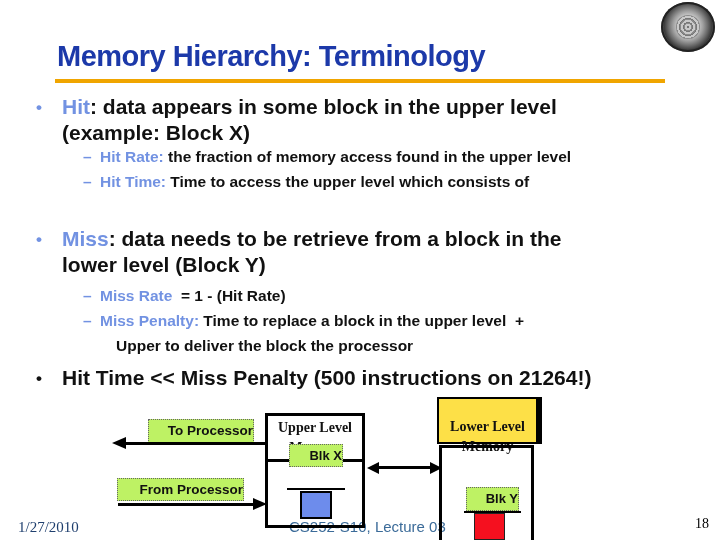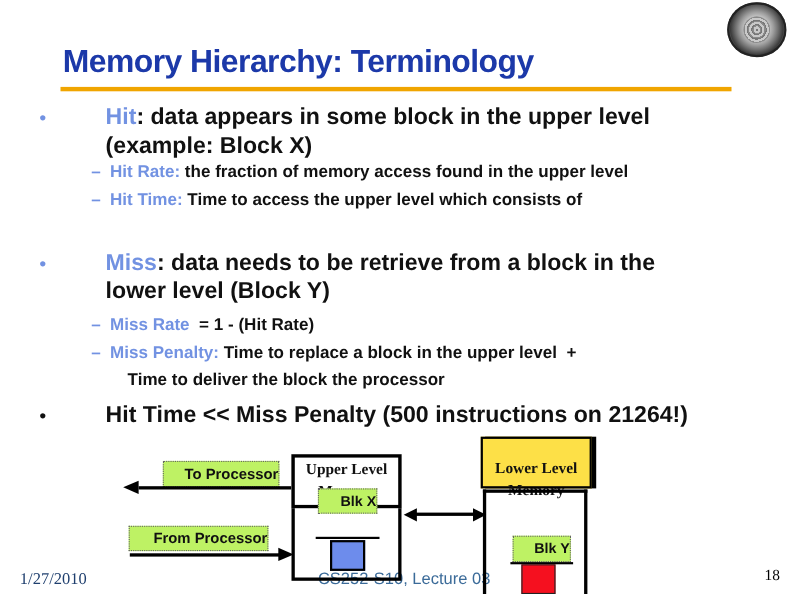--- a/index.html
+++ b/index.html
@@ -14,21 +14,21 @@
   .logo-core { position:absolute; left:15px; top:13px; width:24px; height:24px; border-radius:50%;
     background:repeating-radial-gradient(circle at 50% 50%, #777 0 1px, #c9c9c9 1px 3px, #8a8a8a 3px 4px); }
   
   .title { position:absolute; left:57px; top:40px; margin:0; font-size:29px; font-weight:bold;
     color:var(--title-blue,#1c39a9); letter-spacing:-0.5px; white-space:pre; }
   .rule { position:absolute; left:55px; top:79px; width:610px; height:4px; background:var(--gold,#f0a500); }
   
   .g { position:absolute; left:0; width:720px; }
   .kw { color:var(--kw,#7292e2); }
   .line { white-space:pre; }
-  .lvl1 { padding-left:96px; font-size:21px; line-height:26px; font-weight:bold; }
+  .lvl1 { padding-left:62px; font-size:21px; line-height:26px; font-weight:bold; }
   .mk1 { position:absolute; left:36px; top:1px; font-size:17px; line-height:26px; font-weight:bold; }
   .lvl2 { padding-left:100px; font-size:15.5px; line-height:25px; font-weight:bold; position:relative; }
   .mk2 { position:absolute; left:83px; top:0; font-size:15.5px; line-height:25px; font-weight:bold; }
   .cont { padding-left:16px; }
   .black { color:#111; }
   
   .abs { position:absolute; box-sizing:border-box; }
   .lblbox { background:#bef264; border:1px dotted #666; text-align:right;
     font-family:Liberation Sans, sans-serif; font-weight:bold; font-size:13.5px; color:#111; }
   .to-proc { left:148px; top:419px; width:106px; height:24px; line-height:22px; }
@@ -104,21 +104,21 @@
   </div>
 
   <div class="g" style="top:283px">
     <div class="lvl2">
       <span class="mk2 kw">–</span>
       <div class="line"><span class="kw">Miss Rate</span><span>  = 1 - (Hit Rate)</span></div>
     </div>
     <div class="lvl2">
       <span class="mk2 kw">–</span>
       <div class="line"><span class="kw">Miss Penalty:</span><span> Time to replace a block in the upper level  +</span></div>
-      <div class="line cont">Time to deliver the block the processor</div>
+      <div class="line cont">Upper to deliver the block the processor</div>
     </div>
   </div>
 
   <div class="g" style="top:365px">
     <span class="mk1 black">•</span>
     <div class="lvl1">
       <div class="line">Hit Time &lt;&lt; Miss Penalty (500 instructions on 21264!)</div>
     </div>
   </div>
 

